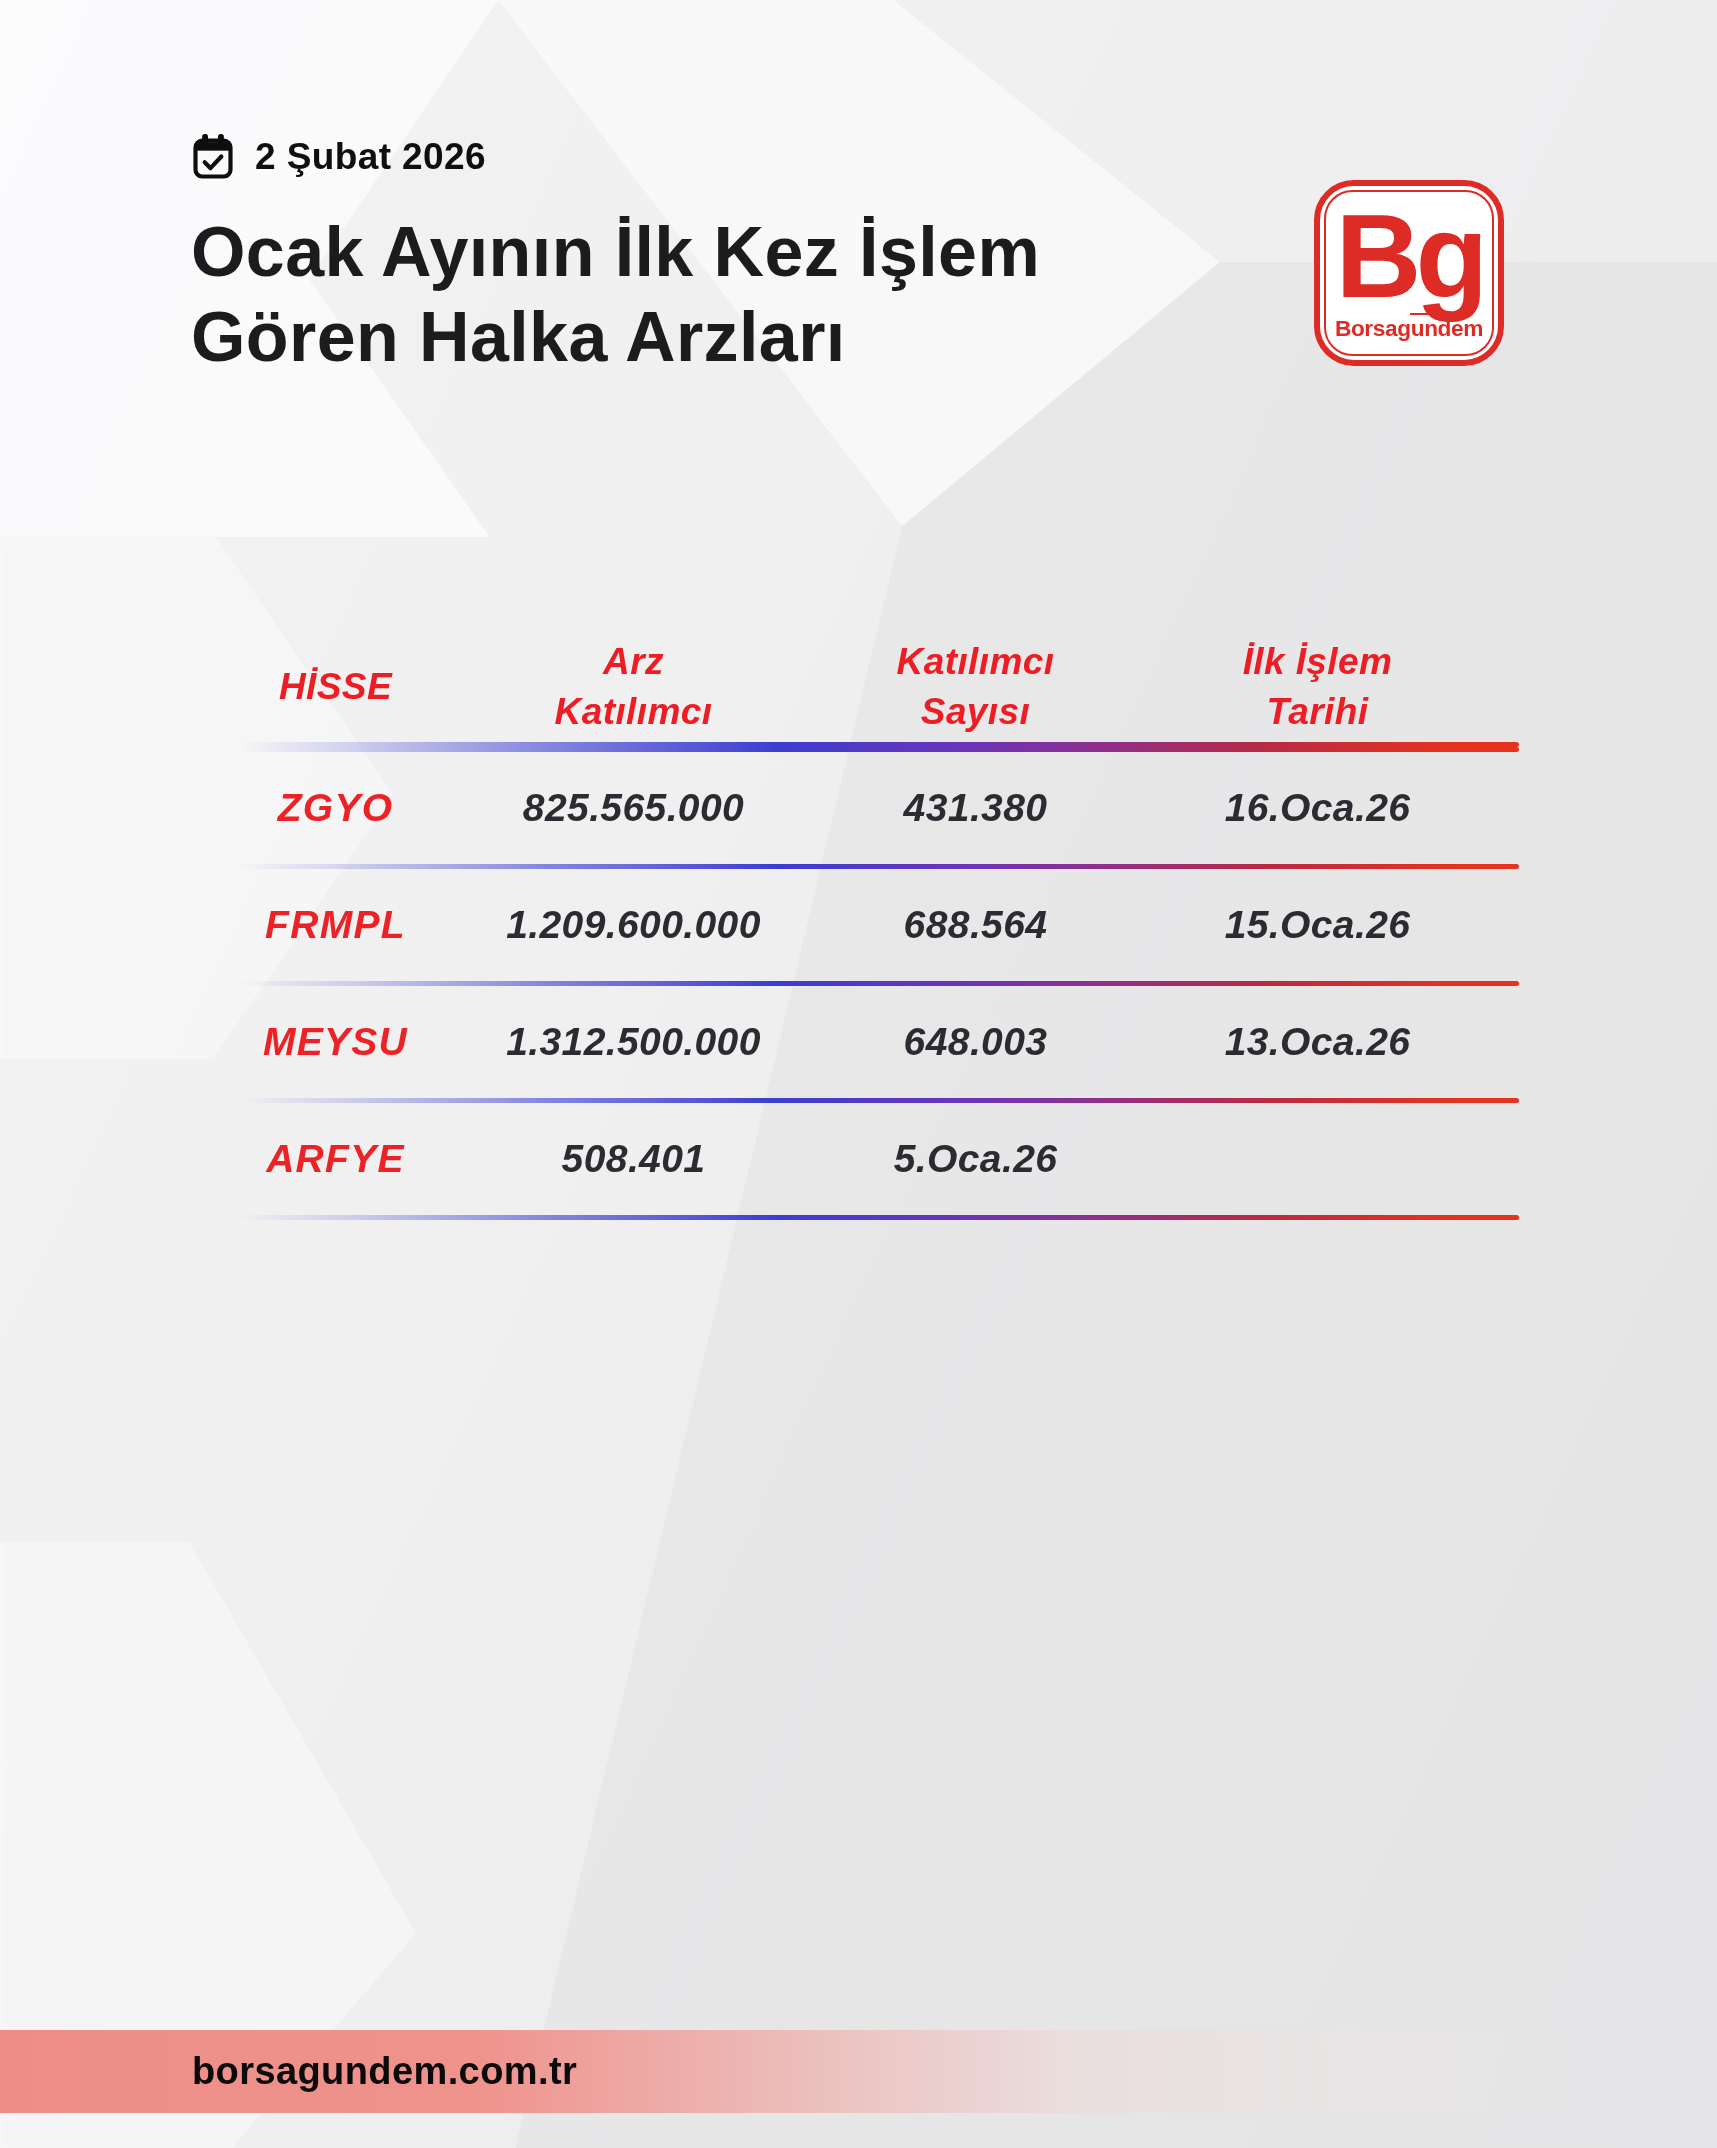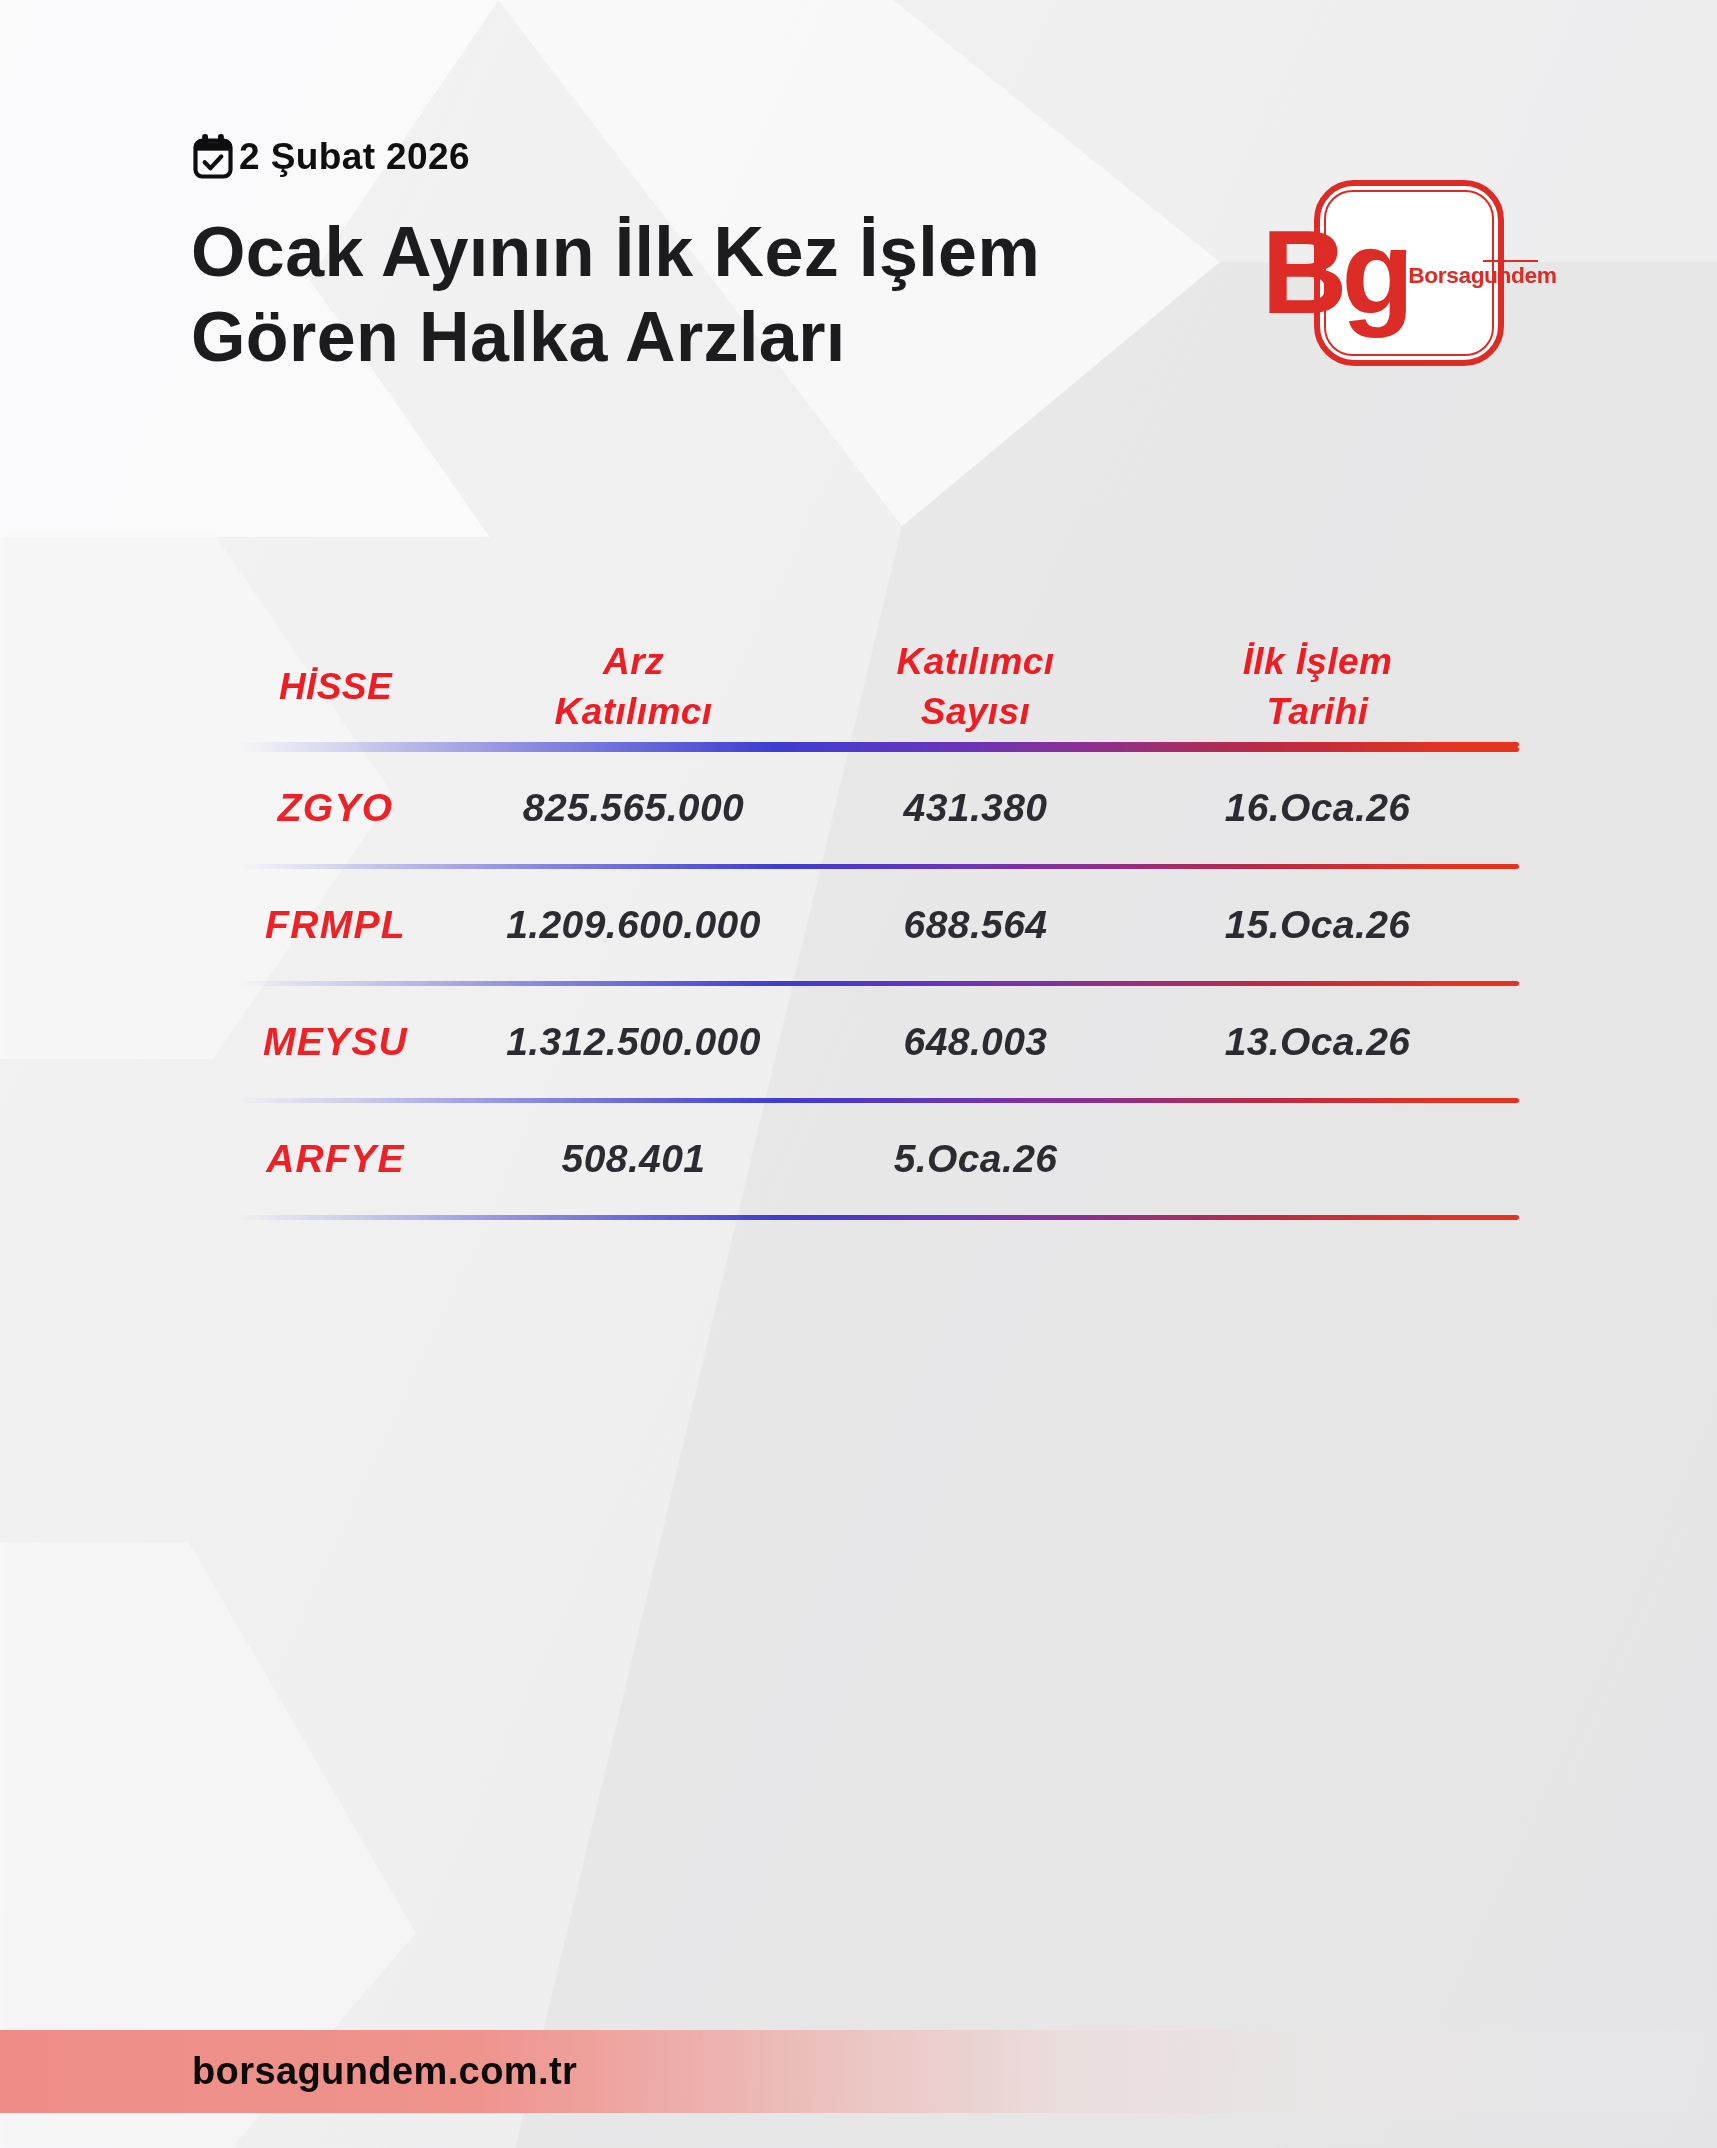--- a/index.html
+++ b/index.html
@@ -16,31 +16,31 @@
     clip-path:polygon(29% 0,52% 0,71% 12.2%,52.5% 24.5%);}
   .shape-left-chevron{background:rgba(255,255,255,.6);
     filter:drop-shadow(0 4.2px 5px rgba(80,80,95,.10));
     clip-path:polygon(0 24.8%,12.4% 24.8%,22.9% 37%,12.4% 49.3%,0 49.3%);}
   .shape-bottom-hex{background:rgba(255,255,255,.6);
     filter:drop-shadow(0 4.2px 5px rgba(80,80,95,.10));
     clip-path:polygon(0 71.8%,11% 71.8%,24.2% 90%,13.5% 100%,0 100%);}
   .shape-right-dark{background:rgba(110,110,125,.05);
     clip-path:polygon(71% 12.2%,100% 12.2%,100% 100%,30% 100%,52.5% 24.5%);}
   
-  .date-row{position:absolute;left:193px;top:134px;display:flex;align-items:center;gap:6px;z-index:3;}
+  .date-row{position:absolute;left:193px;top:134px;display:flex;align-items:center;gap:22px;z-index:3;}
   .date-text{font-size:37px;font-weight:700;color:#0f0f10;letter-spacing:0.4px;}
   
   .title{position:absolute;left:191px;top:210px;margin:0;z-index:3;
     font-size:70px;font-weight:700;color:#1c1c1e;line-height:85px;letter-spacing:0.4px;}
   .title span{display:block;}
   
   .logo{position:absolute;left:1314px;top:180px;width:190px;height:186px;z-index:3;
     background:#fff;border:6.7px solid #dd2b25;border-radius:40px;box-sizing:border-box;padding:4.2px;}
   .logo-inner{width:100%;height:100%;box-sizing:border-box;border:2.5px solid #dd2b25;border-radius:28.5px;
-    display:flex;align-items:center;justify-content:center;}
+    display:flex;flex-direction:column;align-items:center;justify-content:center;}
   .logo-monogram{font-size:119px;line-height:.92;font-weight:700;color:#dd2b25;letter-spacing:-5.9px;margin-top:-3.4px;}
   .logo-brand{font-size:22.7px;font-weight:700;color:#dd2b25;letter-spacing:-0.4px;margin-top:5px;white-space:nowrap;}
   .overbar{position:relative;display:inline-block;}
   .overbar::after{content:"";position:absolute;left:-0.8px;right:-0.8px;top:-2.5px;height:2.9px;background:currentColor;}
   
   .table{position:absolute;left:239px;top:631px;width:1280px;z-index:3;}
   .trow{display:grid;grid-template-columns:193px 403px 281px 403px;align-items:center;font-style:italic;}
   .thead{height:111px;}
   .th{display:flex;align-items:center;justify-content:center;text-align:center;
     font-size:37px;font-weight:700;color:#ee1c23;line-height:1.35;letter-spacing:0.4px;}

